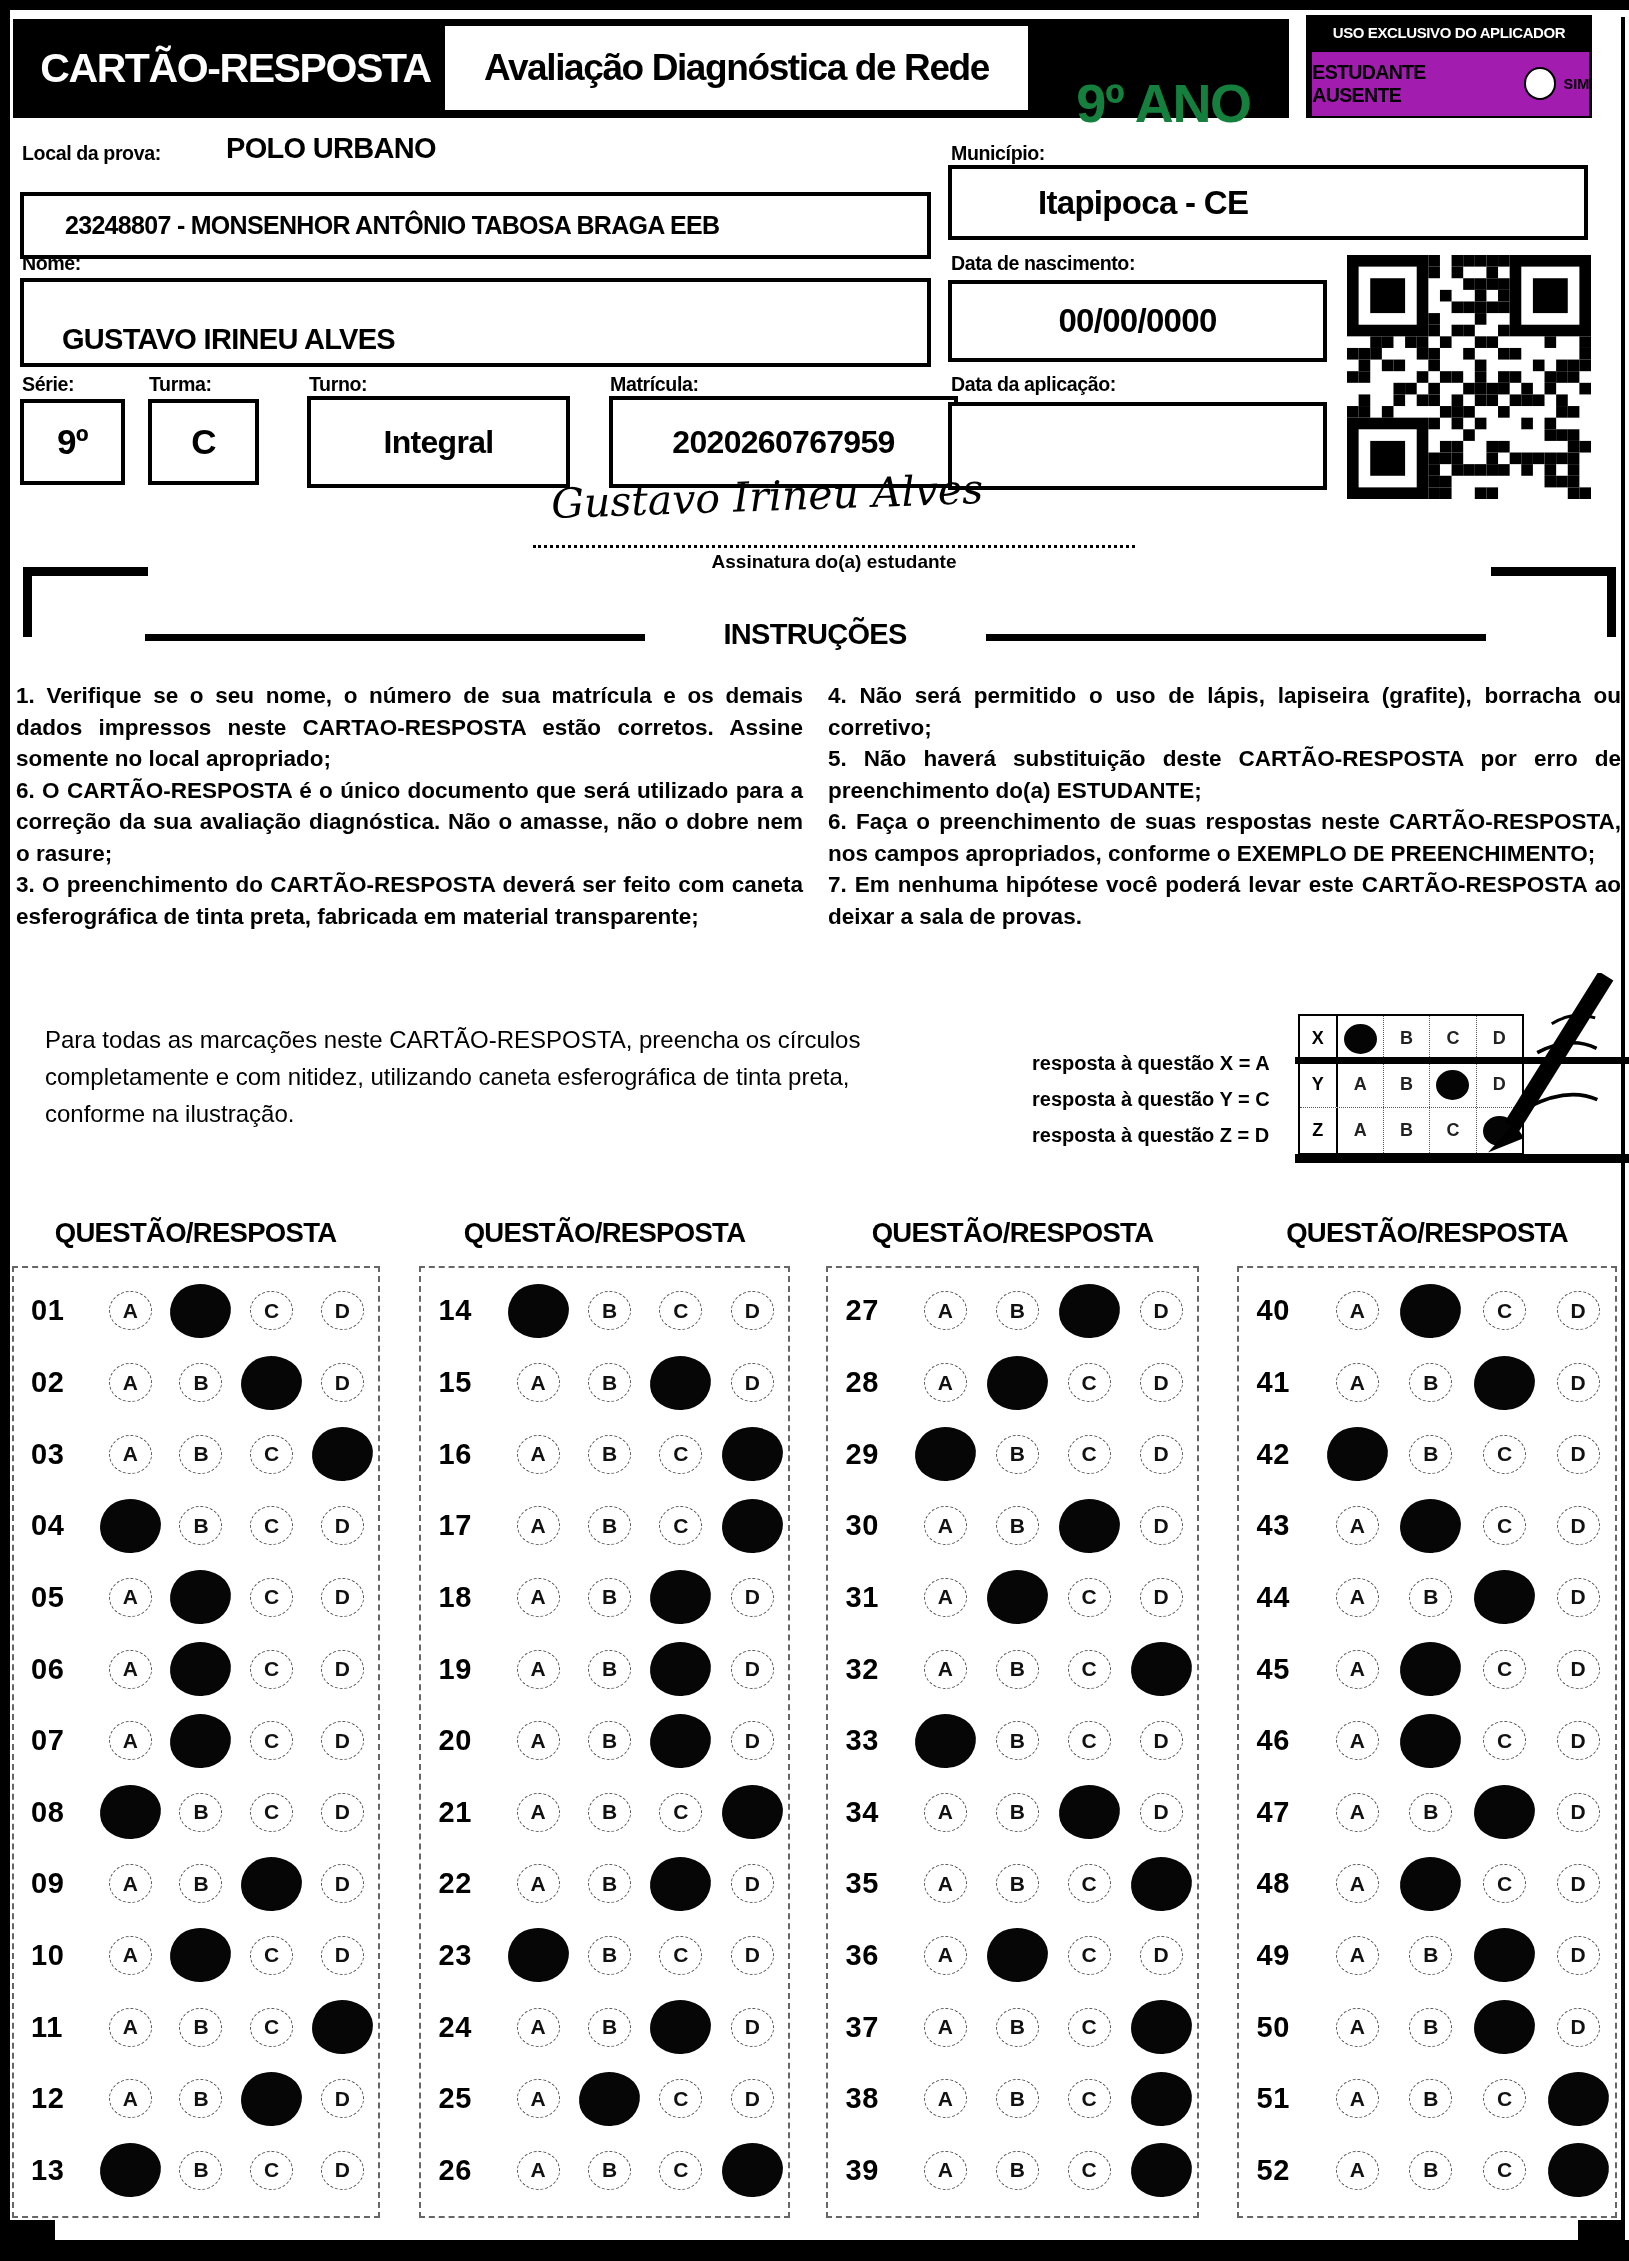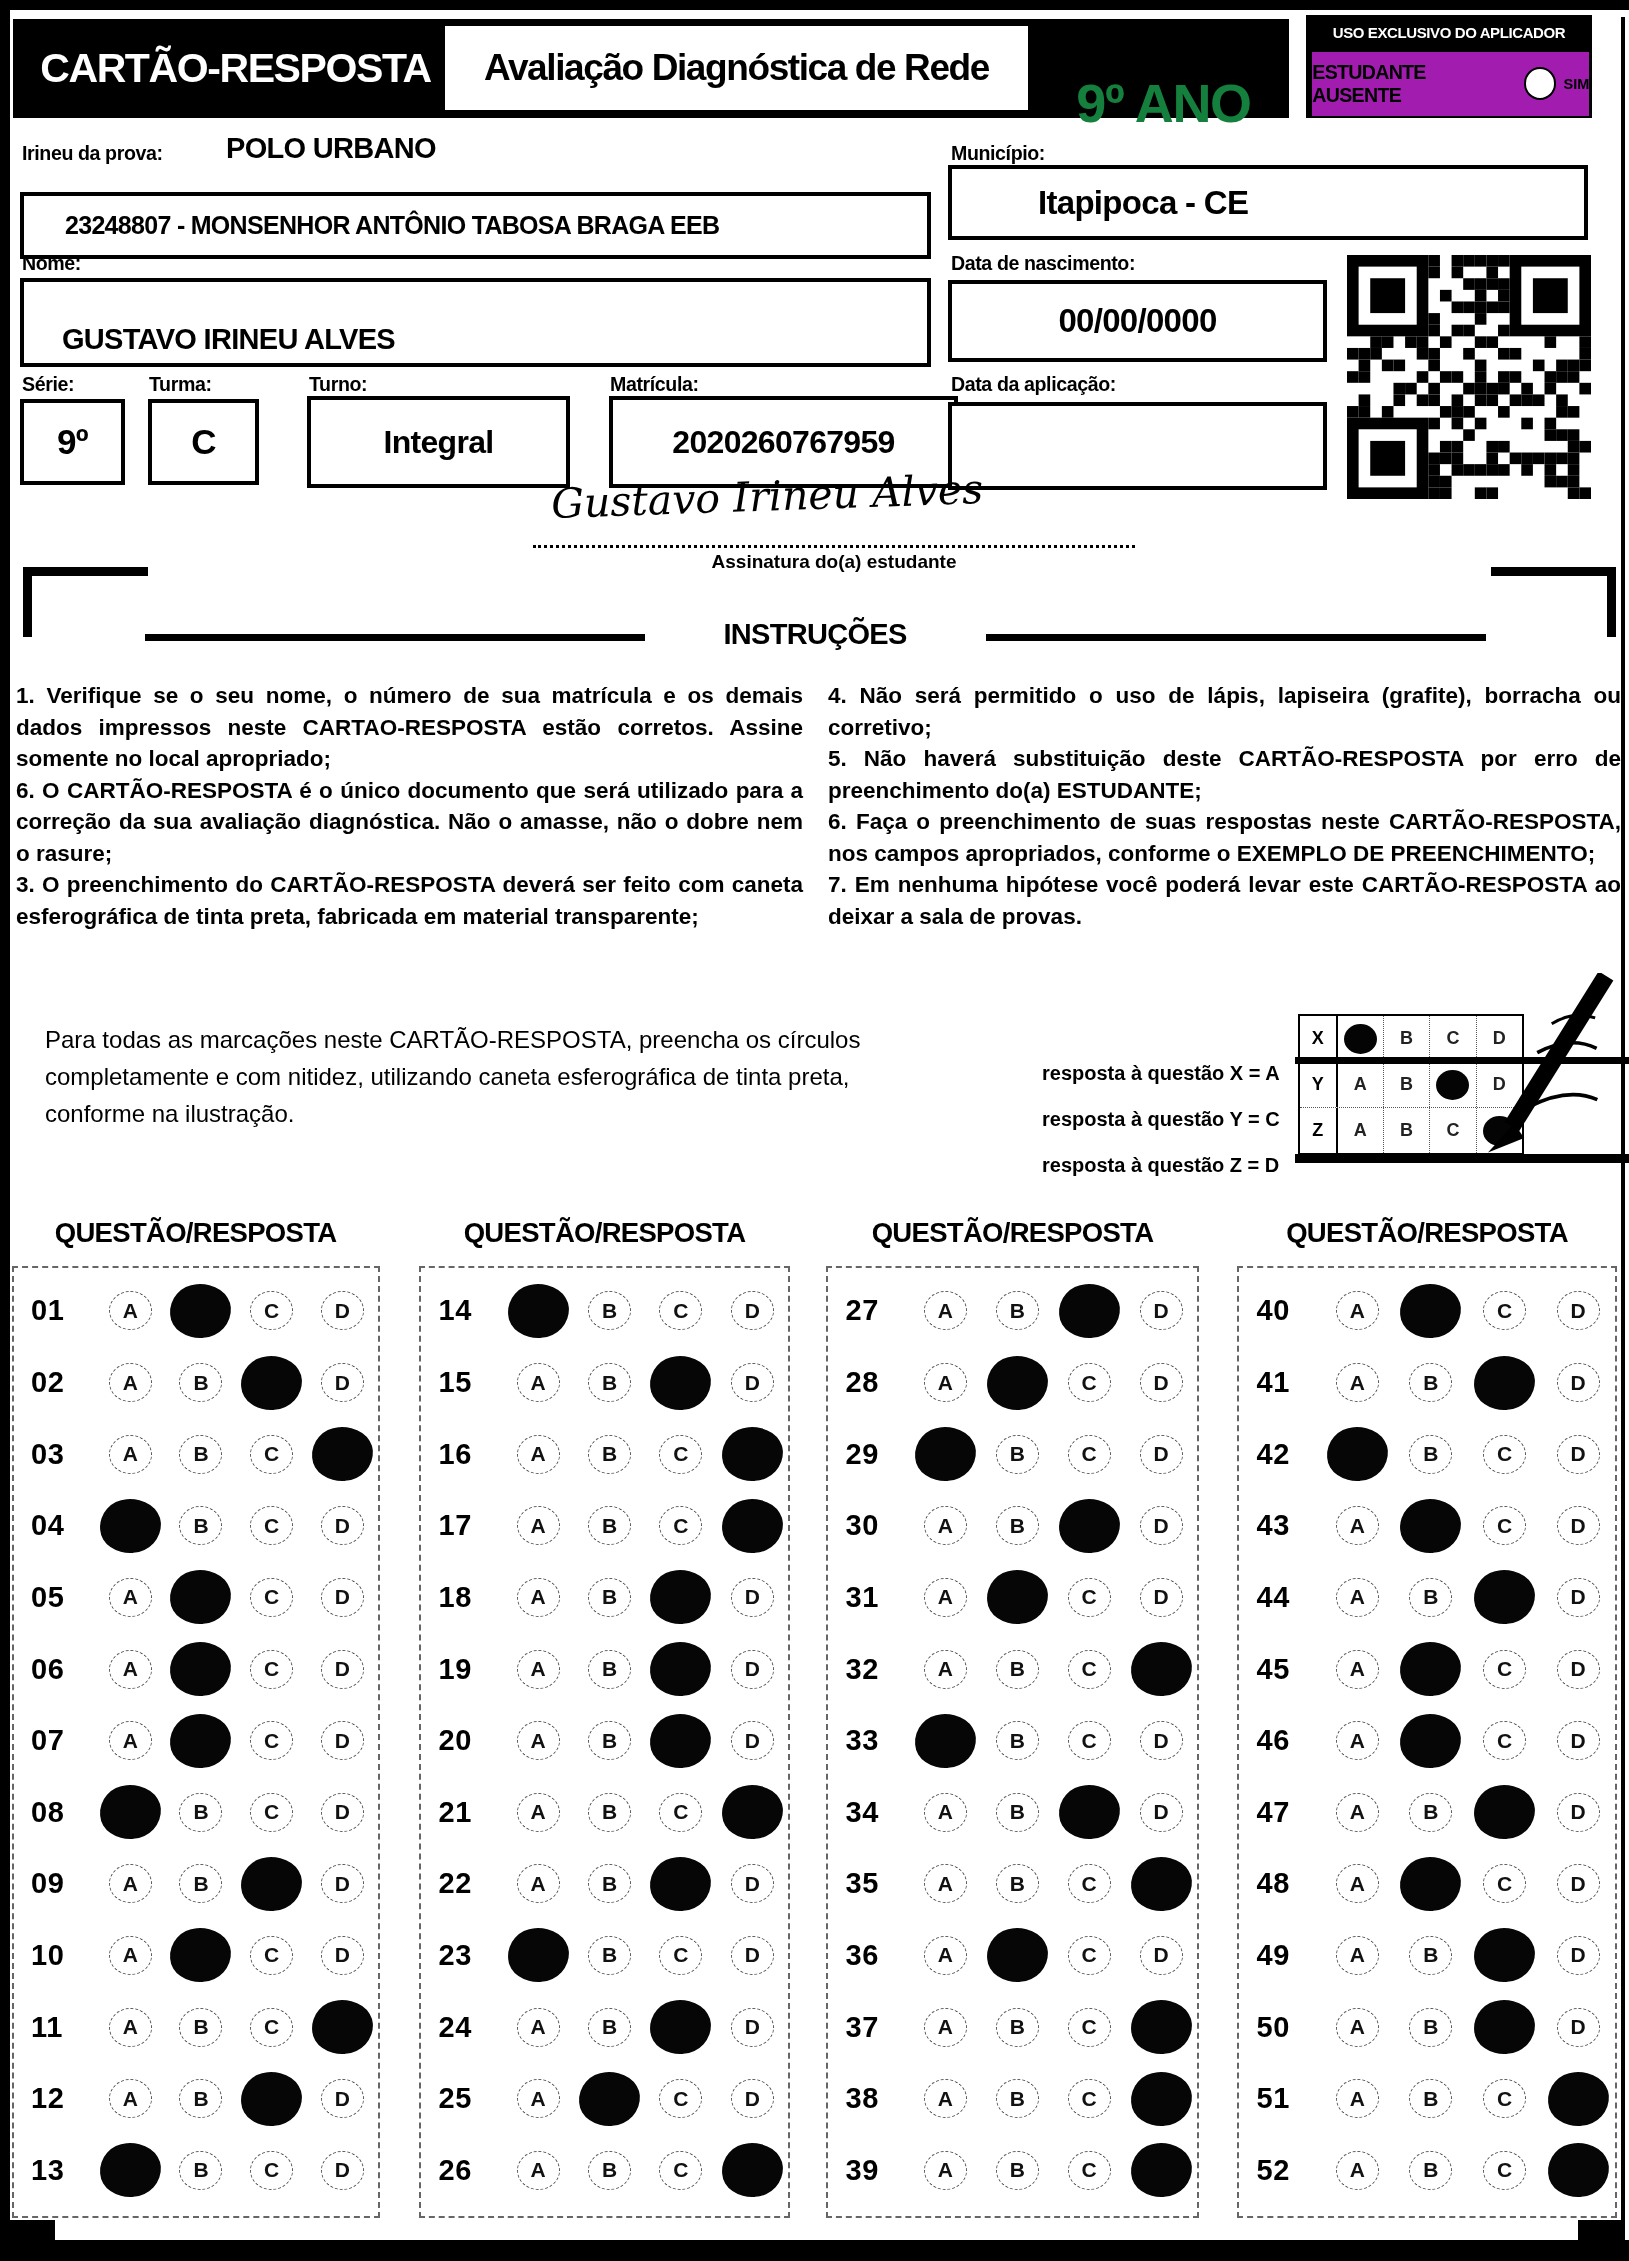--- a/index.html
+++ b/index.html
@@ -40,21 +40,21 @@
   
   .brk{position:absolute;background:#000;}
   
   .instr-rule{position:absolute;top:634px;height:6.5px;background:#000;}
   .instr-title{position:absolute;left:652px;top:618px;width:326px;text-align:center;font-weight:bold;font-size:29px;letter-spacing:-0.7px;}
   .instr-col{position:absolute;top:680px;font-size:22.5px;font-weight:600;line-height:1.4;text-align:justify;}
   .instr-col p{margin:0;}
   
   .mark-note{position:absolute;left:45px;top:1021px;width:877px;font-size:24px;font-weight:400;line-height:1.55;}
   .ex-lines{position:absolute;left:1028px;top:1043px;width:275px;font-size:20px;font-weight:600;line-height:1.6;}
-  .ex-lines p{margin:14px;white-space:nowrap;}
+  .ex-lines p{margin:4px;white-space:nowrap;}
   .ex-table{position:absolute;left:1298px;top:1014px;width:222px;border:2.9px solid #000;background:#fff;}
   .ex-row{display:flex;height:45px;border-bottom:1.4px dotted #555;}
   .ex-row:last-child{border-bottom:none;}
   .ex-cell{width:46px;display:flex;align-items:center;justify-content:center;font-weight:bold;font-size:18px;
            border-right:1.4px dotted #555;color:#222;}
   .ex-label{width:36px;border-right:2.2px solid #000;color:#000;}
   .ex-cell:last-child{border-right:none;}
   .ex-fill{width:33px;height:30px;background:#040404;border-radius:50%;}
   .ex-bar{position:absolute;background:#000;}
   .pen-svg{position:absolute;left:1443px;top:973px;width:174px;height:181px;}
@@ -94,21 +94,21 @@
   <div class="hdr-grade">9º ANO</div>
   <div class="apl-box">
     <div class="apl-head">USO EXCLUSIVO DO APLICADOR</div>
     <div class="apl-body">
       <span class="apl-label">ESTUDANTE AUSENTE</span>
       <span class="apl-circle"></span>
       <span class="apl-sim">SIM</span>
     </div>
   </div>
 
-  <div class="flabel" style="left:22px;top:142px;">Irineu da prova:</div>
+  <div class="flabel" style="left:22px;top:142px;">Local da prova:</div>
   <div class="fvalue-plain" style="left:226px;top:132px;">POLO URBANO</div>
   <div class="flabel" style="left:951px;top:142px;">Município:</div>
 
   <div class="fbox" style="left:20px;top:160px;width:903px;height:59px;margin-top:32px;">
     <span class="btext" style="font-size:25px;padding-left:41px;">23248807 - MONSENHOR ANTÔNIO TABOSA BRAGA EEB</span>
   </div>
   <div class="fbox" style="left:948px;top:165px;width:632px;height:67px;">
     <span class="btext" style="font-size:33px;padding-left:86px;">Itapipoca - CE</span>
   </div>
 

